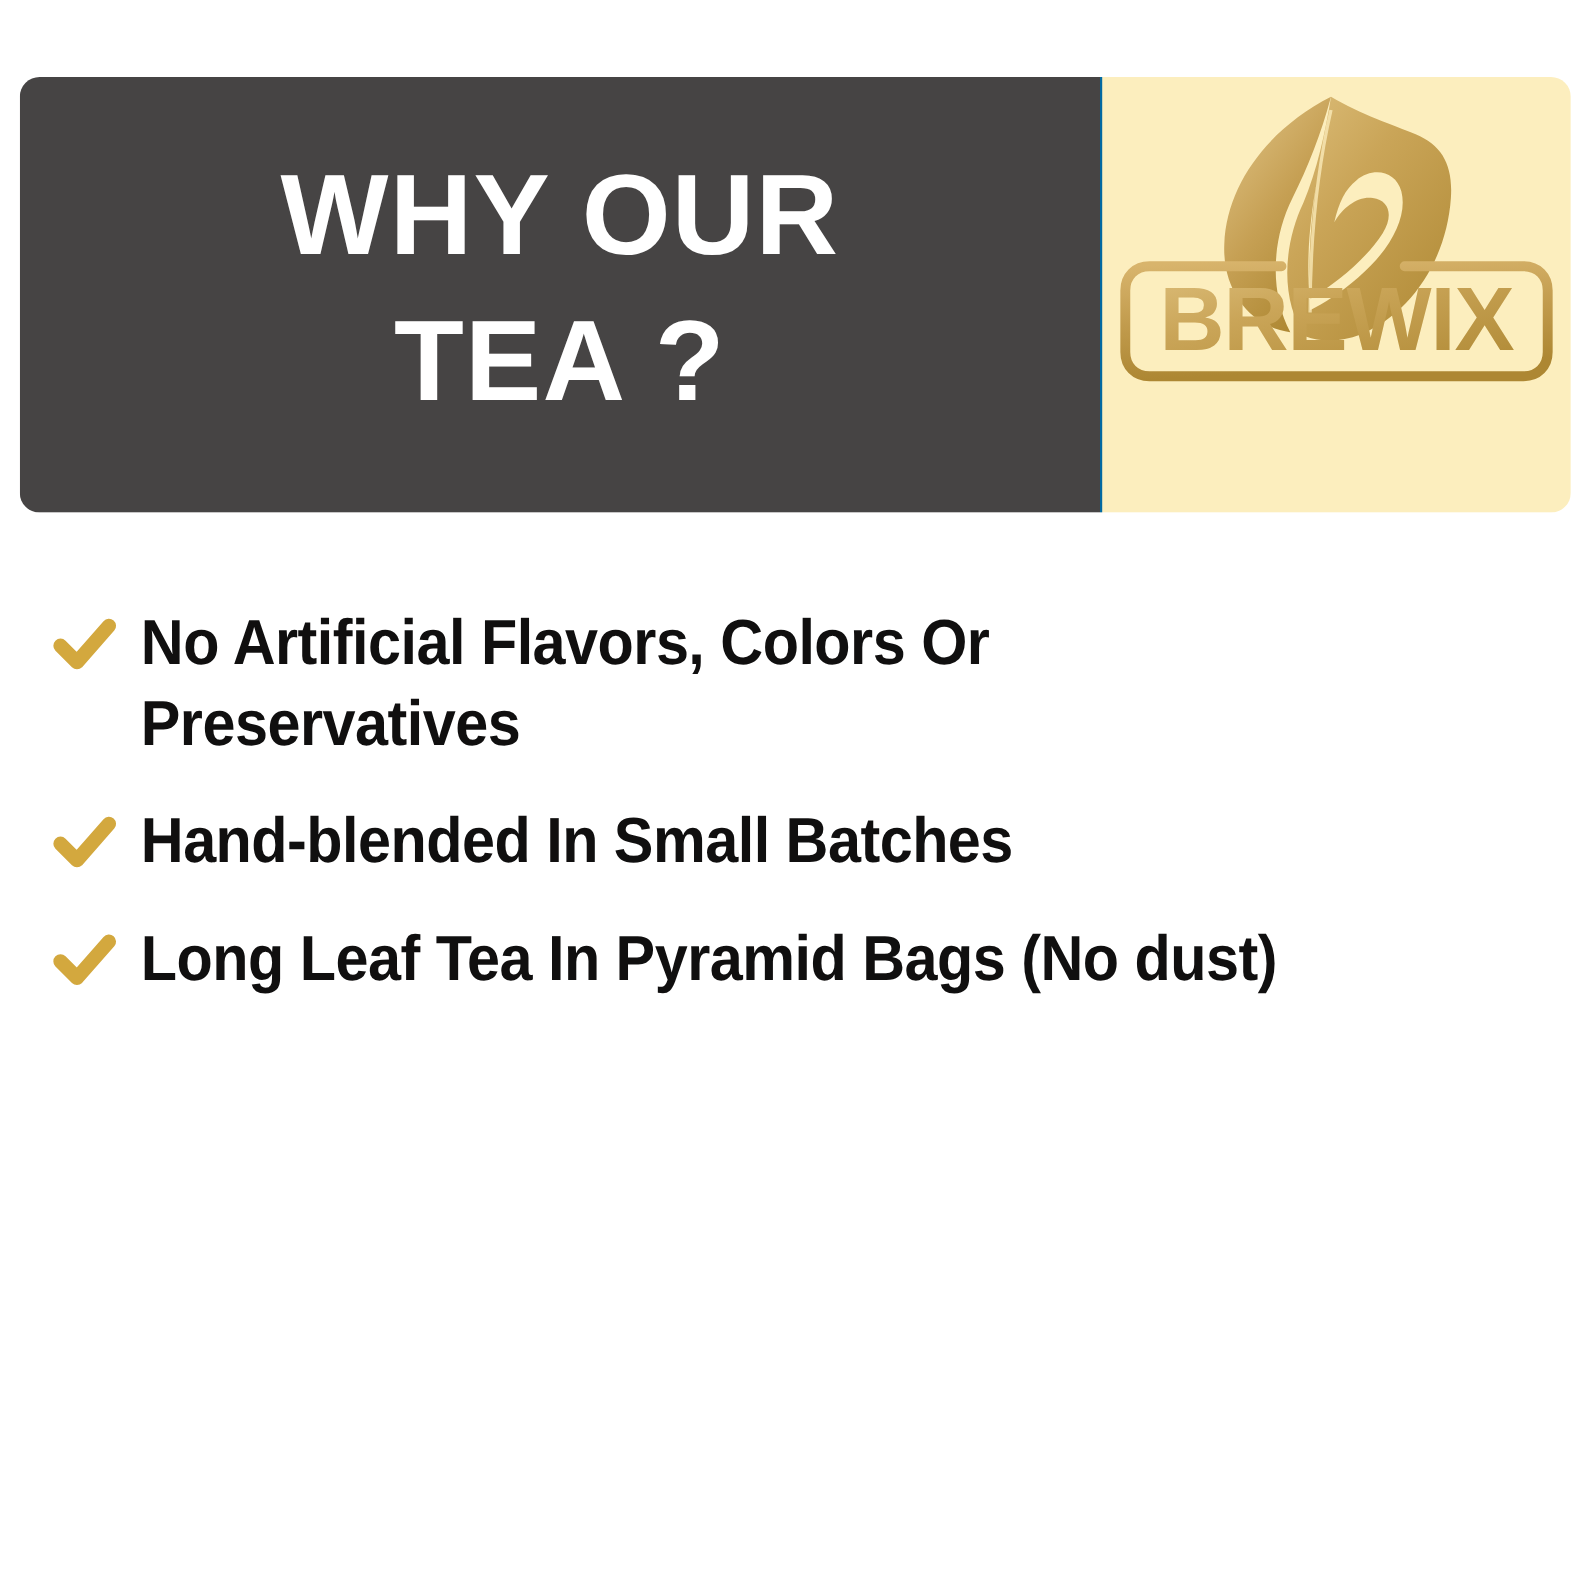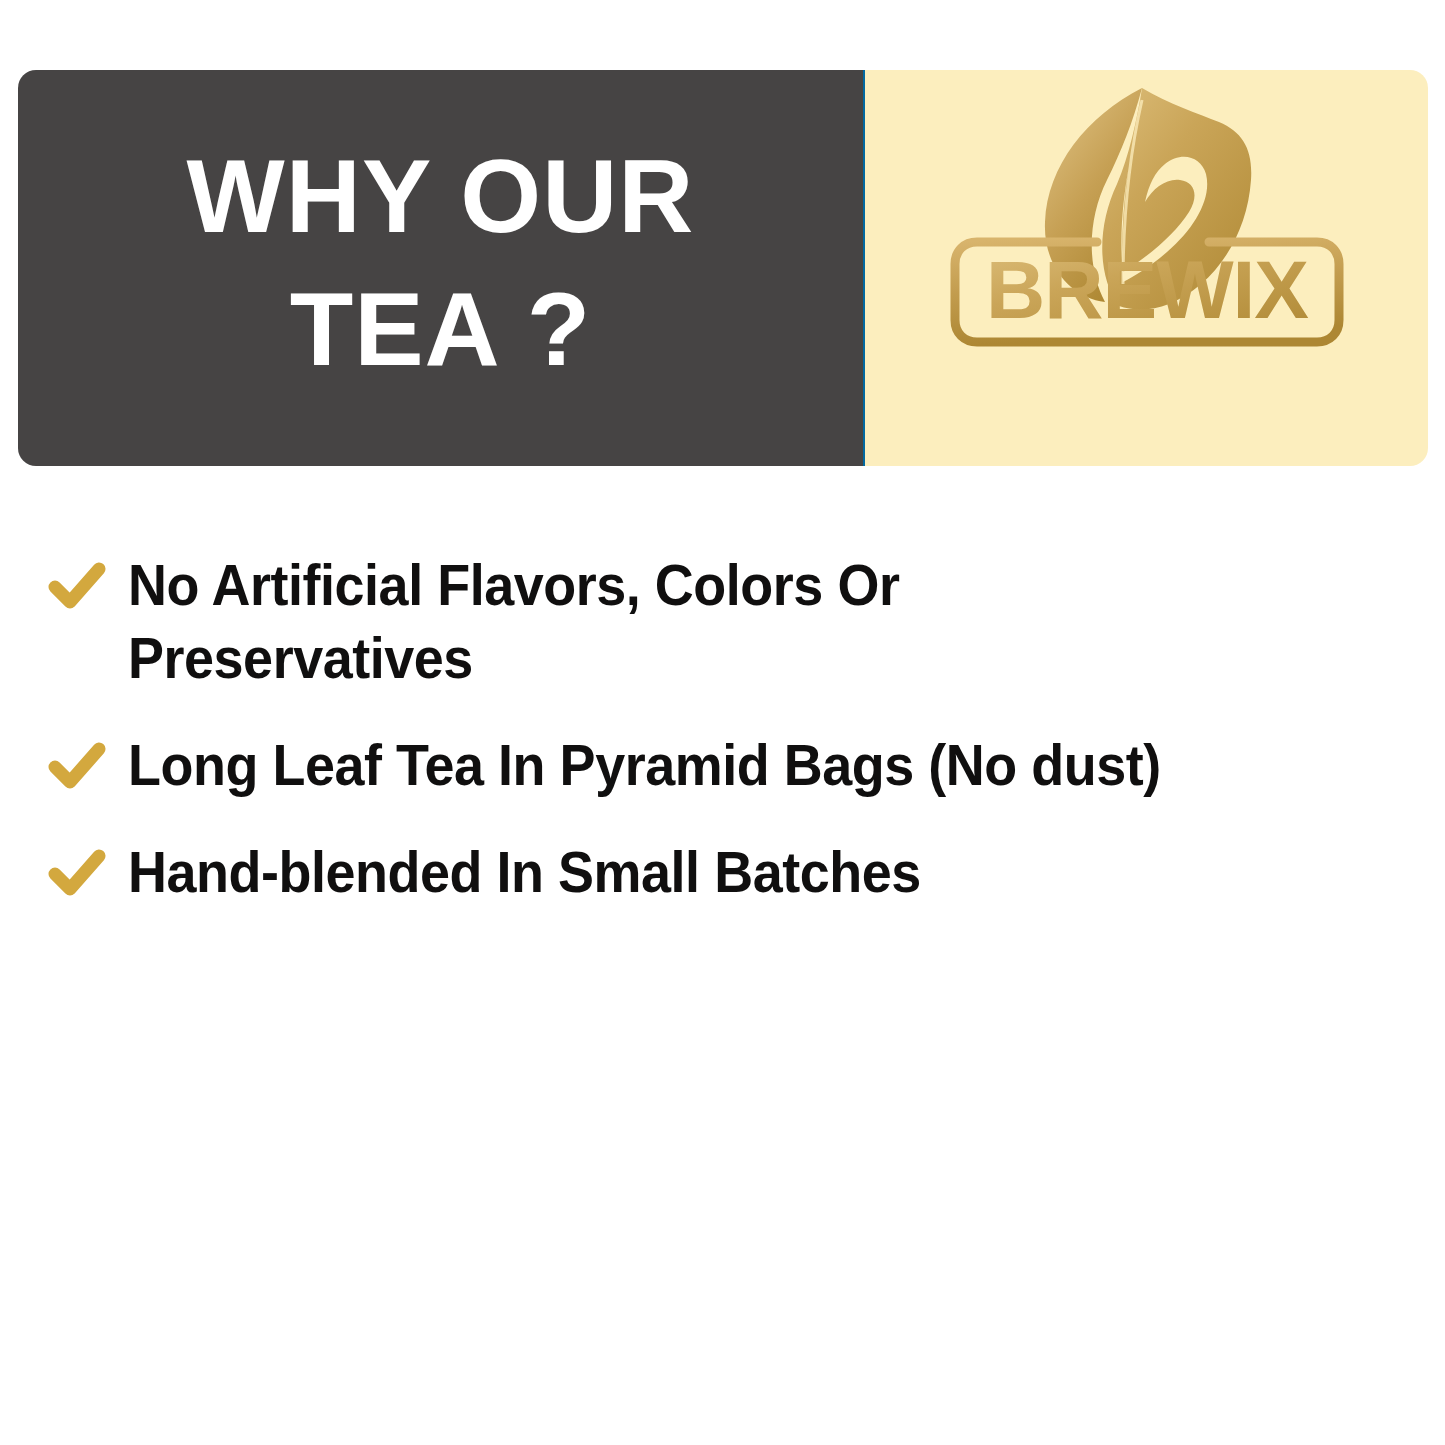--- a/index.html
+++ b/index.html
@@ -27,21 +27,21 @@
     left: 18px;
     top: 70px;
     width: 1410px;
     height: 396px;
     display: flex;
     border-radius: 18px;
     overflow: hidden;
   }
 
   .header-title-panel {
-    width: 845px;
+    width: 982px;
     height: 100%;
     background: #464444;
     display: flex;
     flex-direction: column;
     align-items: center;
     justify-content: center;
     box-sizing: border-box;
     padding-bottom: 10px;
     flex: none;
     position: relative;
@@ -211,28 +211,28 @@
       </span>
       <span class="feature-text">No Artificial Flavors, Colors Or Preservatives</span>
     </div>
 
     <div class="feature-item">
       <span class="check-icon">
         <svg viewBox="0 0 62 62" xmlns="http://www.w3.org/2000/svg">
           <path d="M9 31 L24 46 L53 13" fill="none" stroke="#d3a83e" stroke-width="13" stroke-linecap="round" stroke-linejoin="round"></path>
         </svg>
       </span>
-      <span class="feature-text">Long Leaf Tea In Pyramid Bags (No dust)</span>
+      <span class="feature-text">Hand-blended In Small Batches</span>
     </div>
 
     <div class="feature-item">
       <span class="check-icon">
         <svg viewBox="0 0 62 62" xmlns="http://www.w3.org/2000/svg">
           <path d="M9 31 L24 46 L53 13" fill="none" stroke="#d3a83e" stroke-width="13" stroke-linecap="round" stroke-linejoin="round"></path>
         </svg>
       </span>
-      <span class="feature-text">Hand-blended In Small Batches</span>
+      <span class="feature-text">Long Leaf Tea In Pyramid Bags (No dust)</span>
     </div>
 
 
 
   </div>
 </div>
 
 </body></html>

